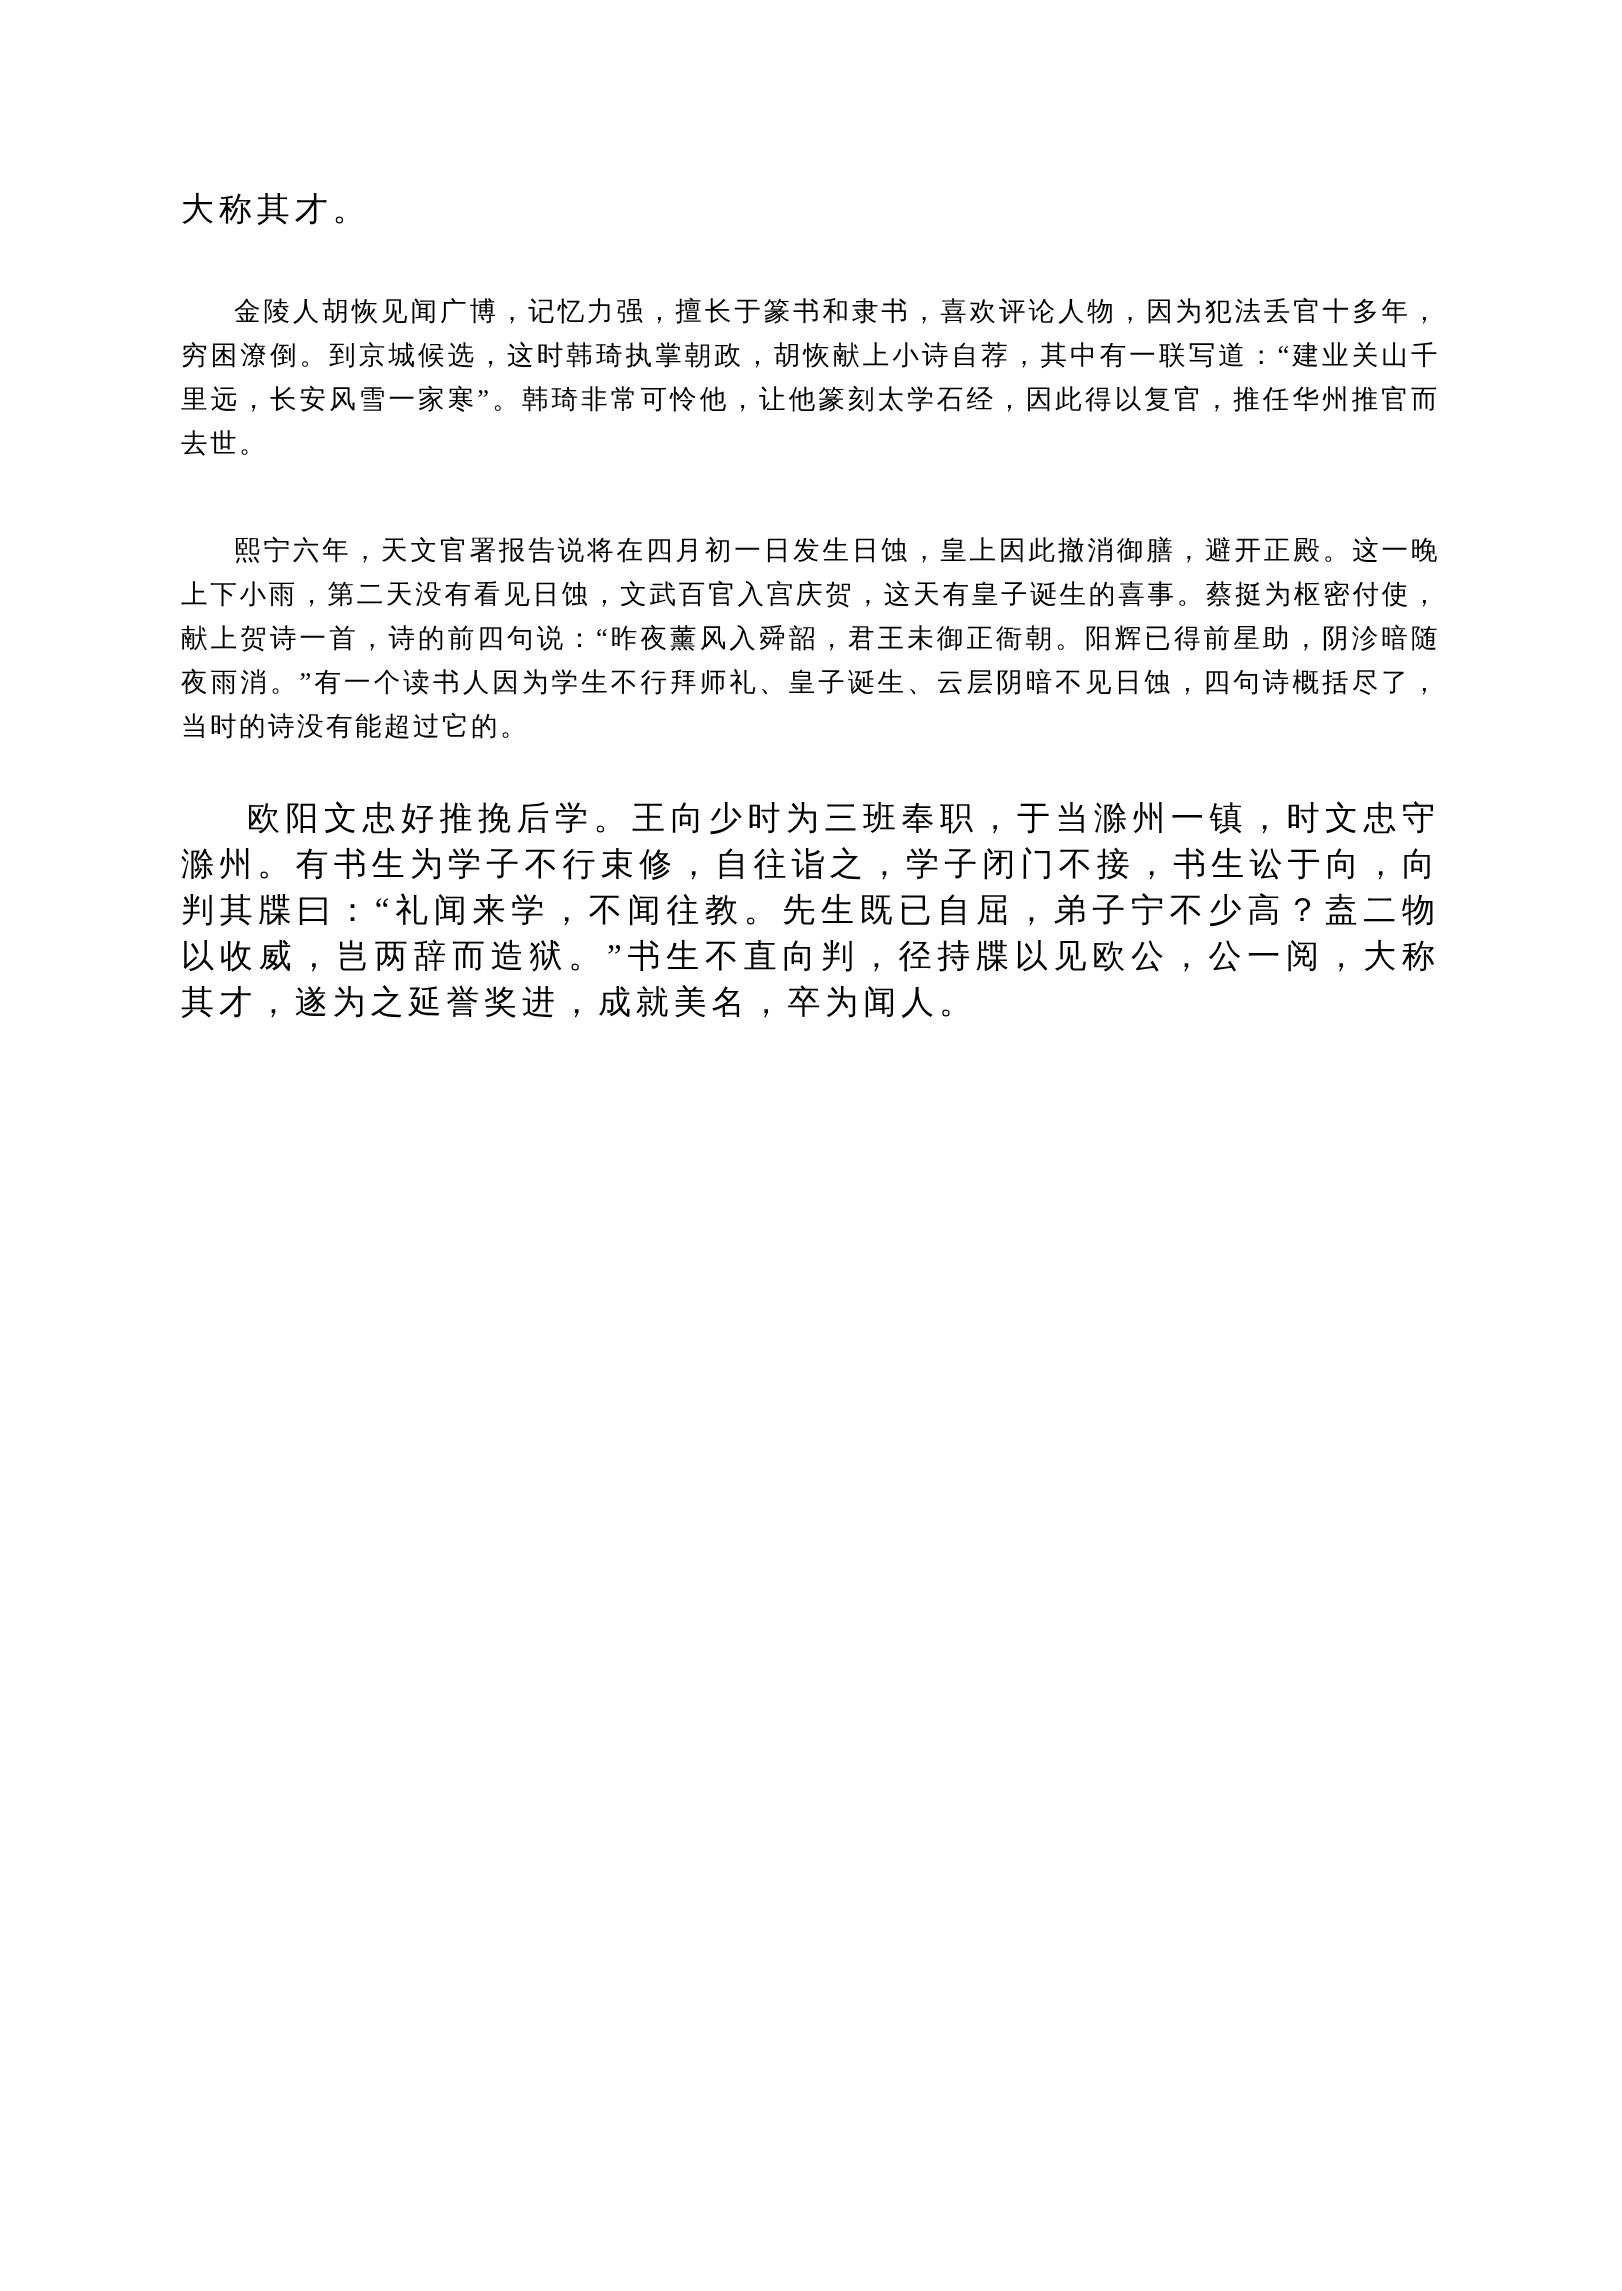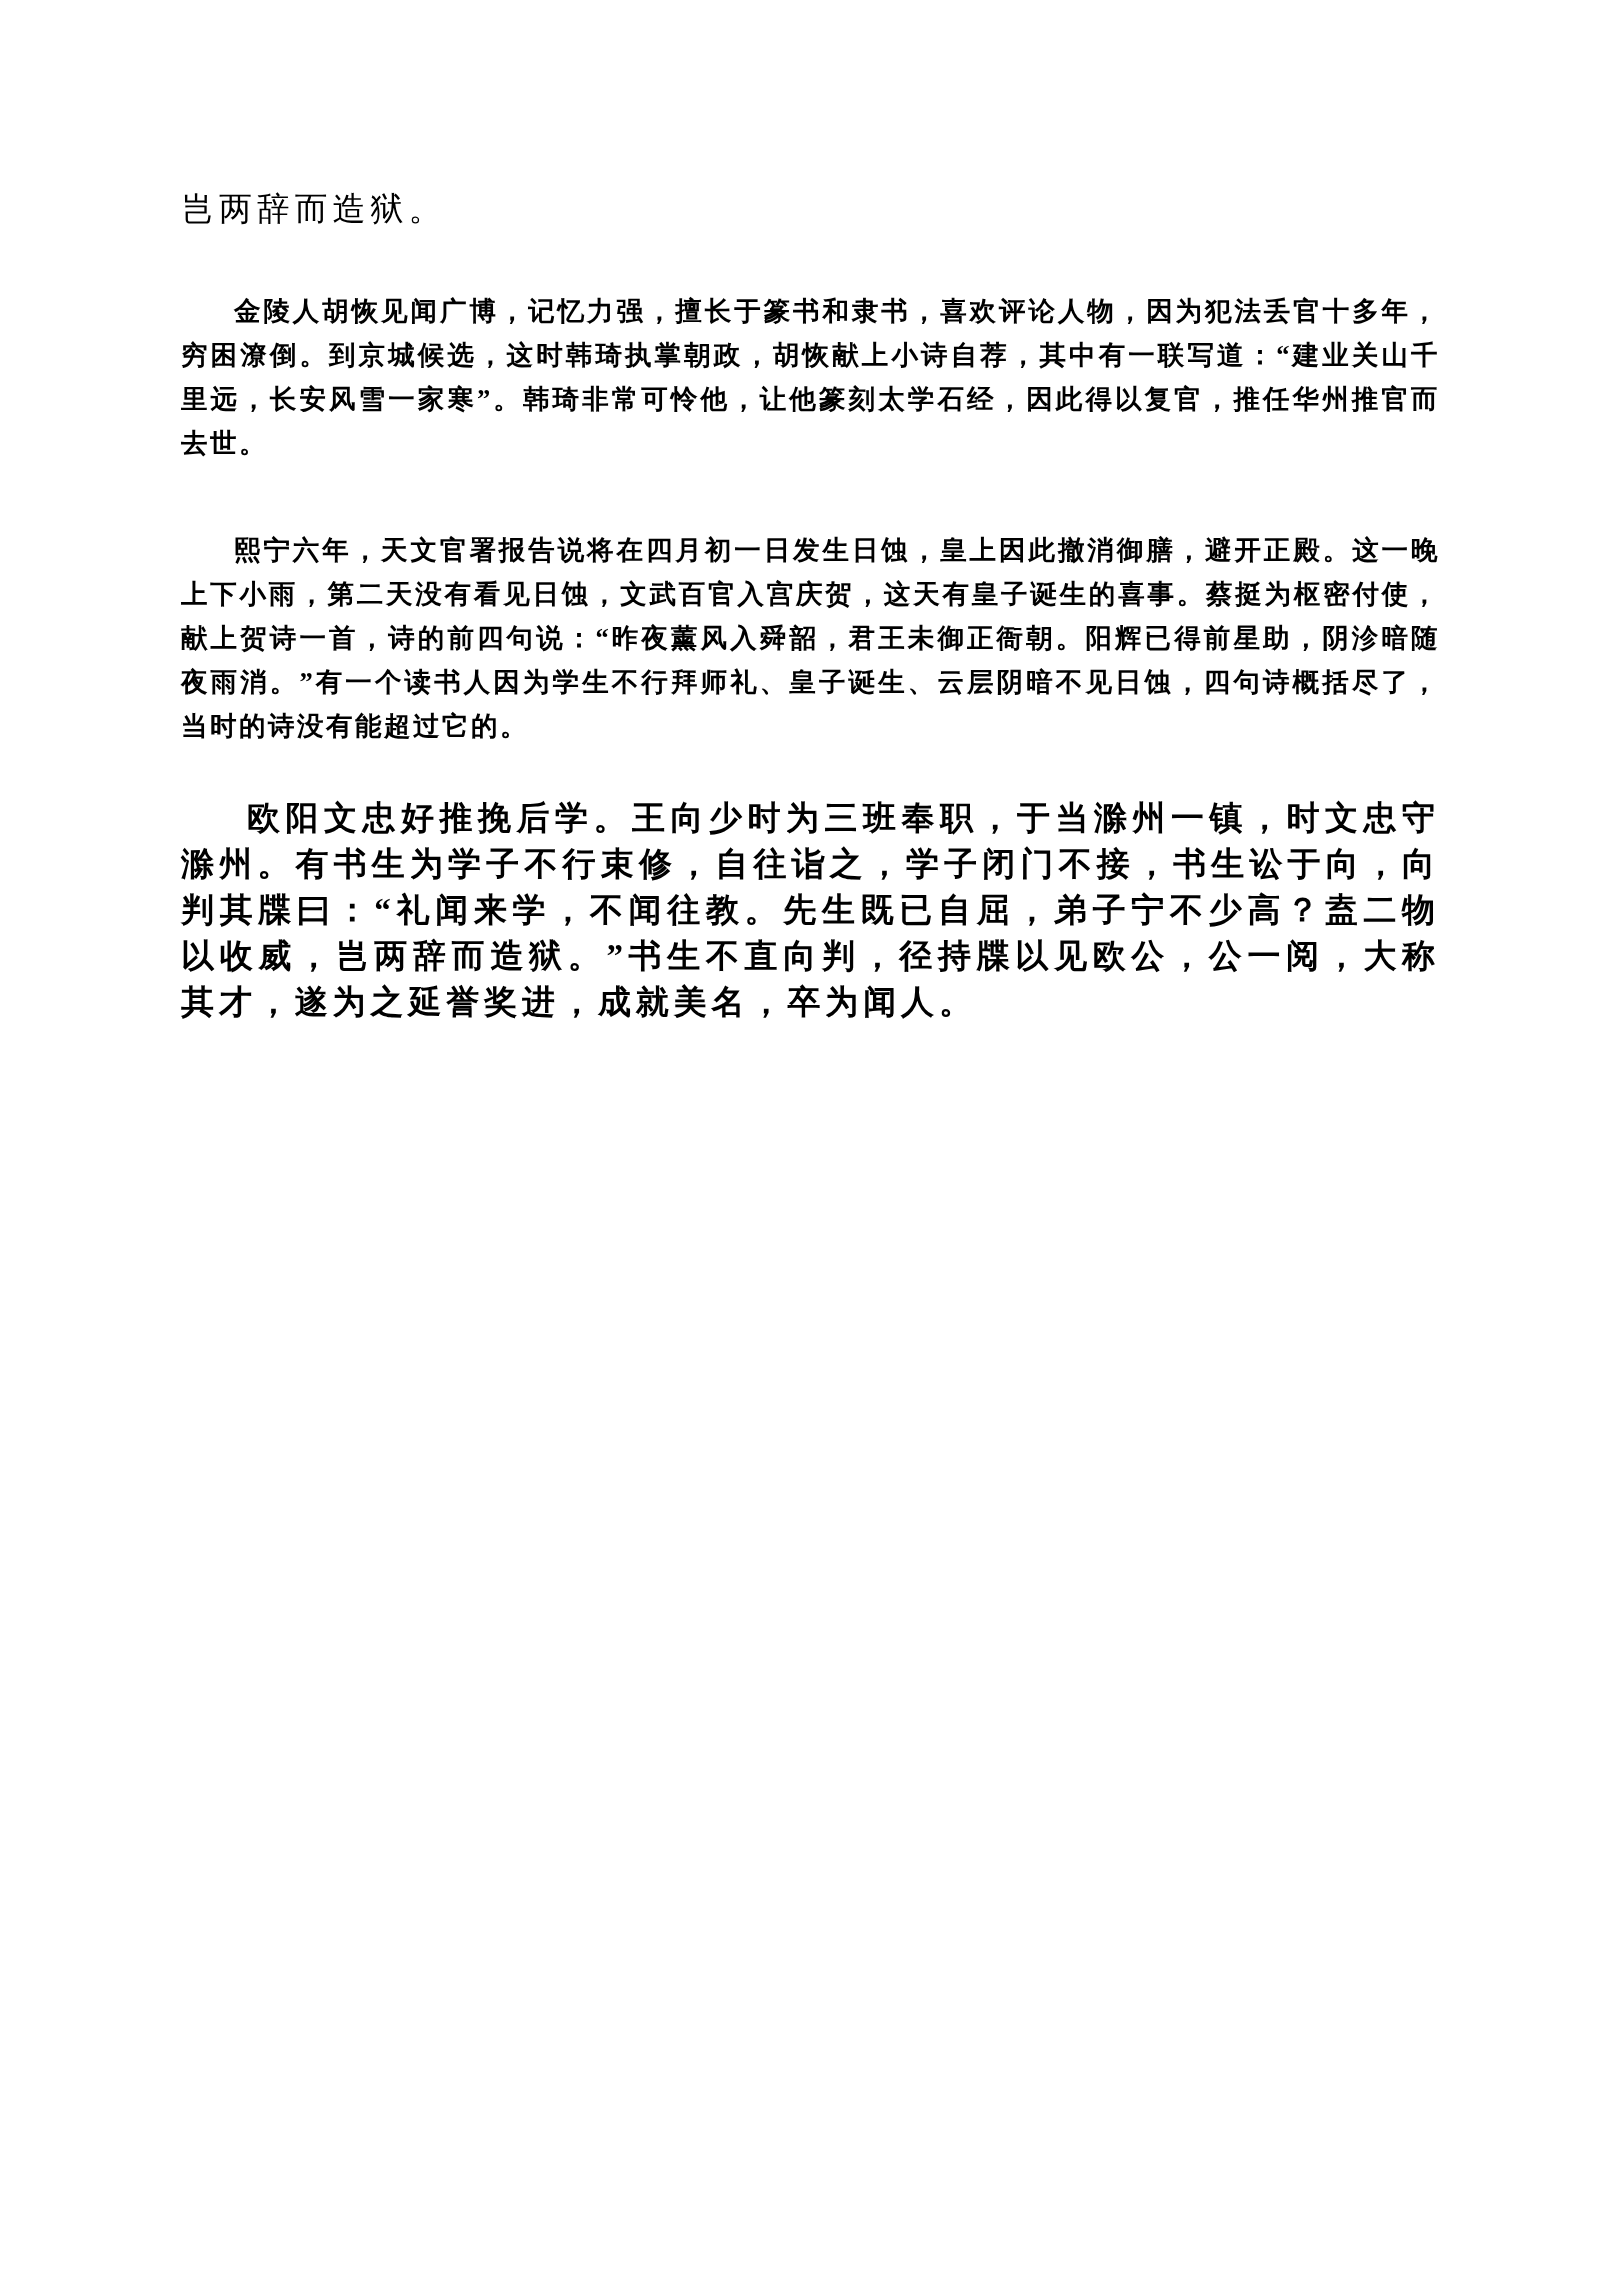--- a/index.html
+++ b/index.html
@@ -31,31 +31,31 @@
   .para-large {
     font-size: 33px;
     line-height: 46px;
     letter-spacing: 4.9px;
   }
   .para-small {
     font-size: 26.5px;
     line-height: 44px;
     letter-spacing: 2.5px;
   }
-  .indent { text-indent: 2em; font-weight: bold; }
+  .indent { text-indent: 2em; }
   .mt-a { margin-top: 57px; }
   .mt-b { margin-top: 43px; }
   .mt-c { margin-top: 63px; }
   .mt-d { margin-top: 47px; }
   .mt-e { margin-top: 55px; }
 </style>
 </head>
 <body>
 
 <div class="page">
   <div class="content">
-    <p class="para-large">岂两辞而造狱。</p>
+    <p class="para-large">大称其才。</p>
     <p class="para-small indent mt-a">金陵人胡恢见闻广博，记忆力强，擅长于篆书和隶书，喜欢评论人物，因为犯法丢官十多年，穷困潦倒。到京城候选，这时韩琦执掌朝政，胡恢献上小诗自荐，其中有一联写道：“建业关山千里远，长安风雪一家寒”。韩琦非常可怜他，让他篆刻太学石经，因此得以复官，推任华州推官而去世。</p>
     <p class="para-small indent mt-c">熙宁六年，天文官署报告说将在四月初一日发生日蚀，皇上因此撤消御膳，避开正殿。这一晚上下小雨，第二天没有看见日蚀，文武百官入宫庆贺，这天有皇子诞生的喜事。蔡挺为枢密付使，献上贺诗一首，诗的前四句说：“昨夜薰风入舜韶，君王未御正衙朝。阳辉已得前星助，阴沴暗随夜雨消。”有一个读书人因为学生不行拜师礼、皇子诞生、云层阴暗不见日蚀，四句诗概括尽了，当时的诗没有能超过它的。</p>
     <p class="para-large indent mt-d">欧阳文忠好推挽后学。王向少时为三班奉职，于当滁州一镇，时文忠守滁州。有书生为学子不行束修，自往诣之，学子闭门不接，书生讼于向，向判其牒曰：“礼闻来学，不闻往教。先生既已自屈，弟子宁不少高？盍二物以收威，岂两辞而造狱。”书生不直向判，径持牒以见欧公，公一阅，大称其才，遂为之延誉奖进，成就美名，卒为闻人。</p>
   </div>
 </div>
 
 
 </body></html>

